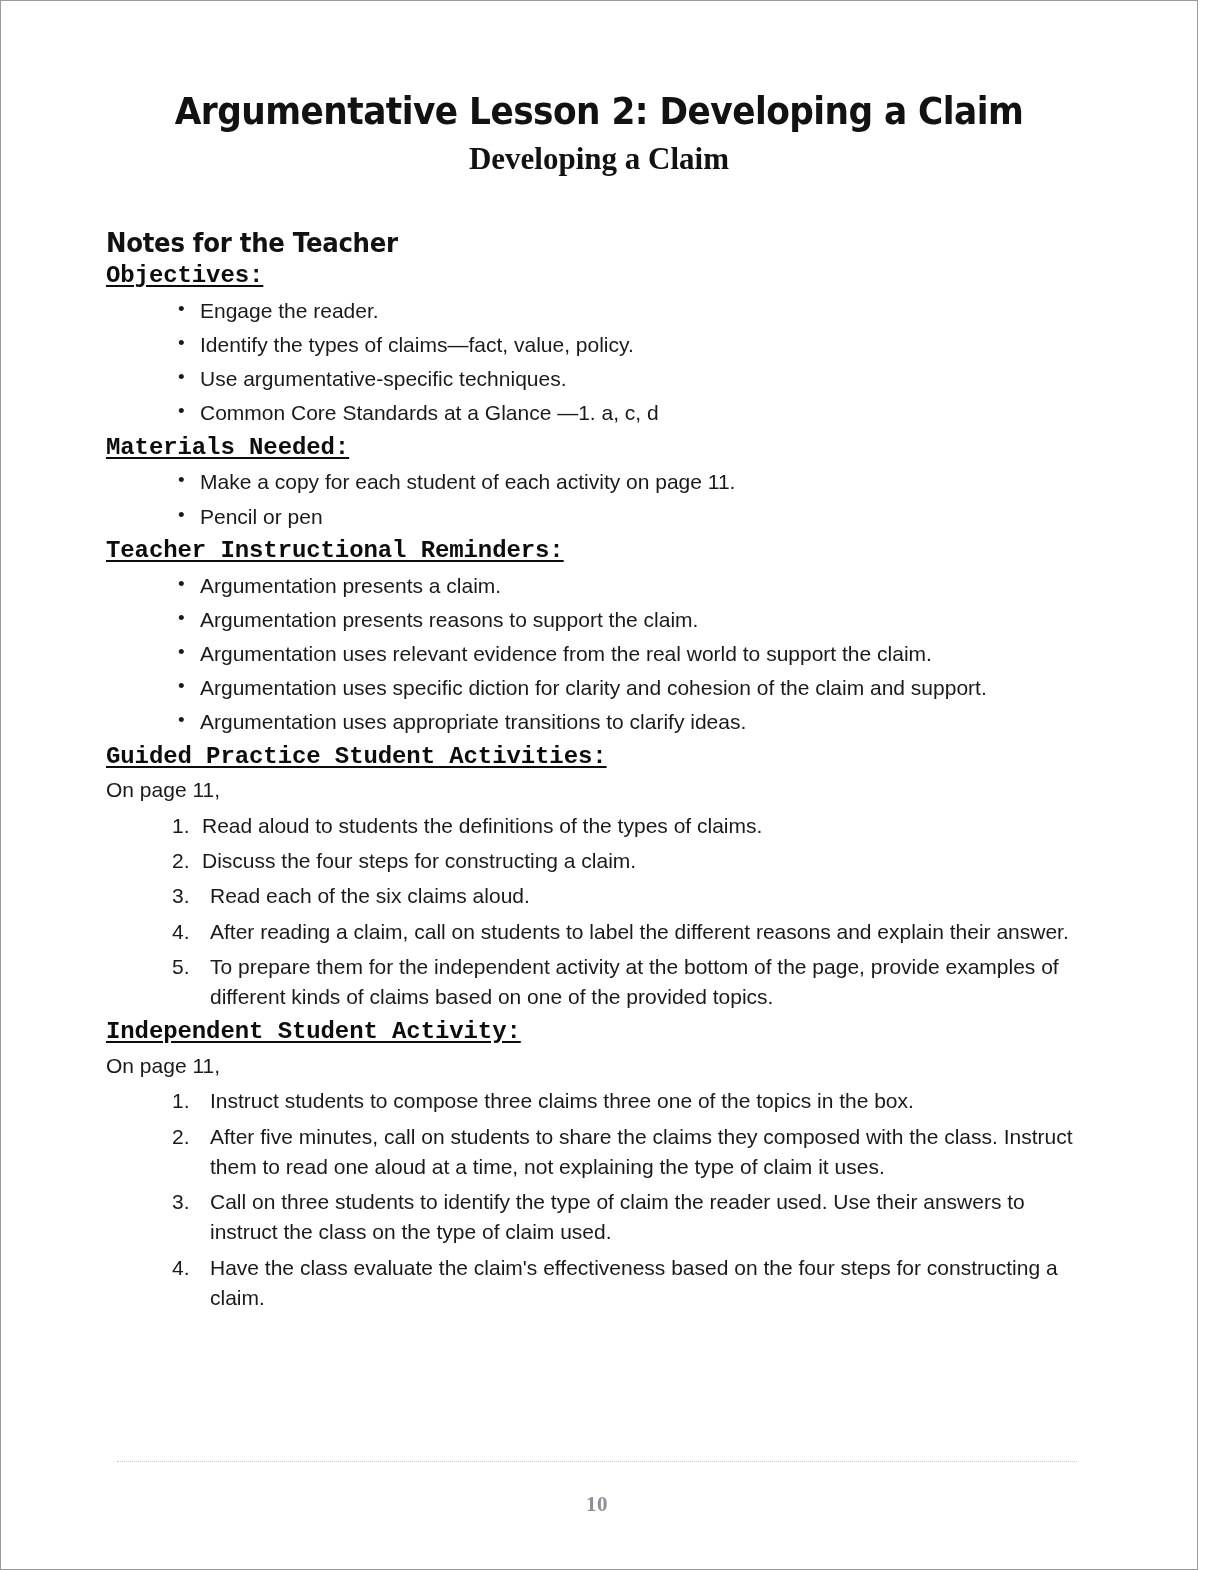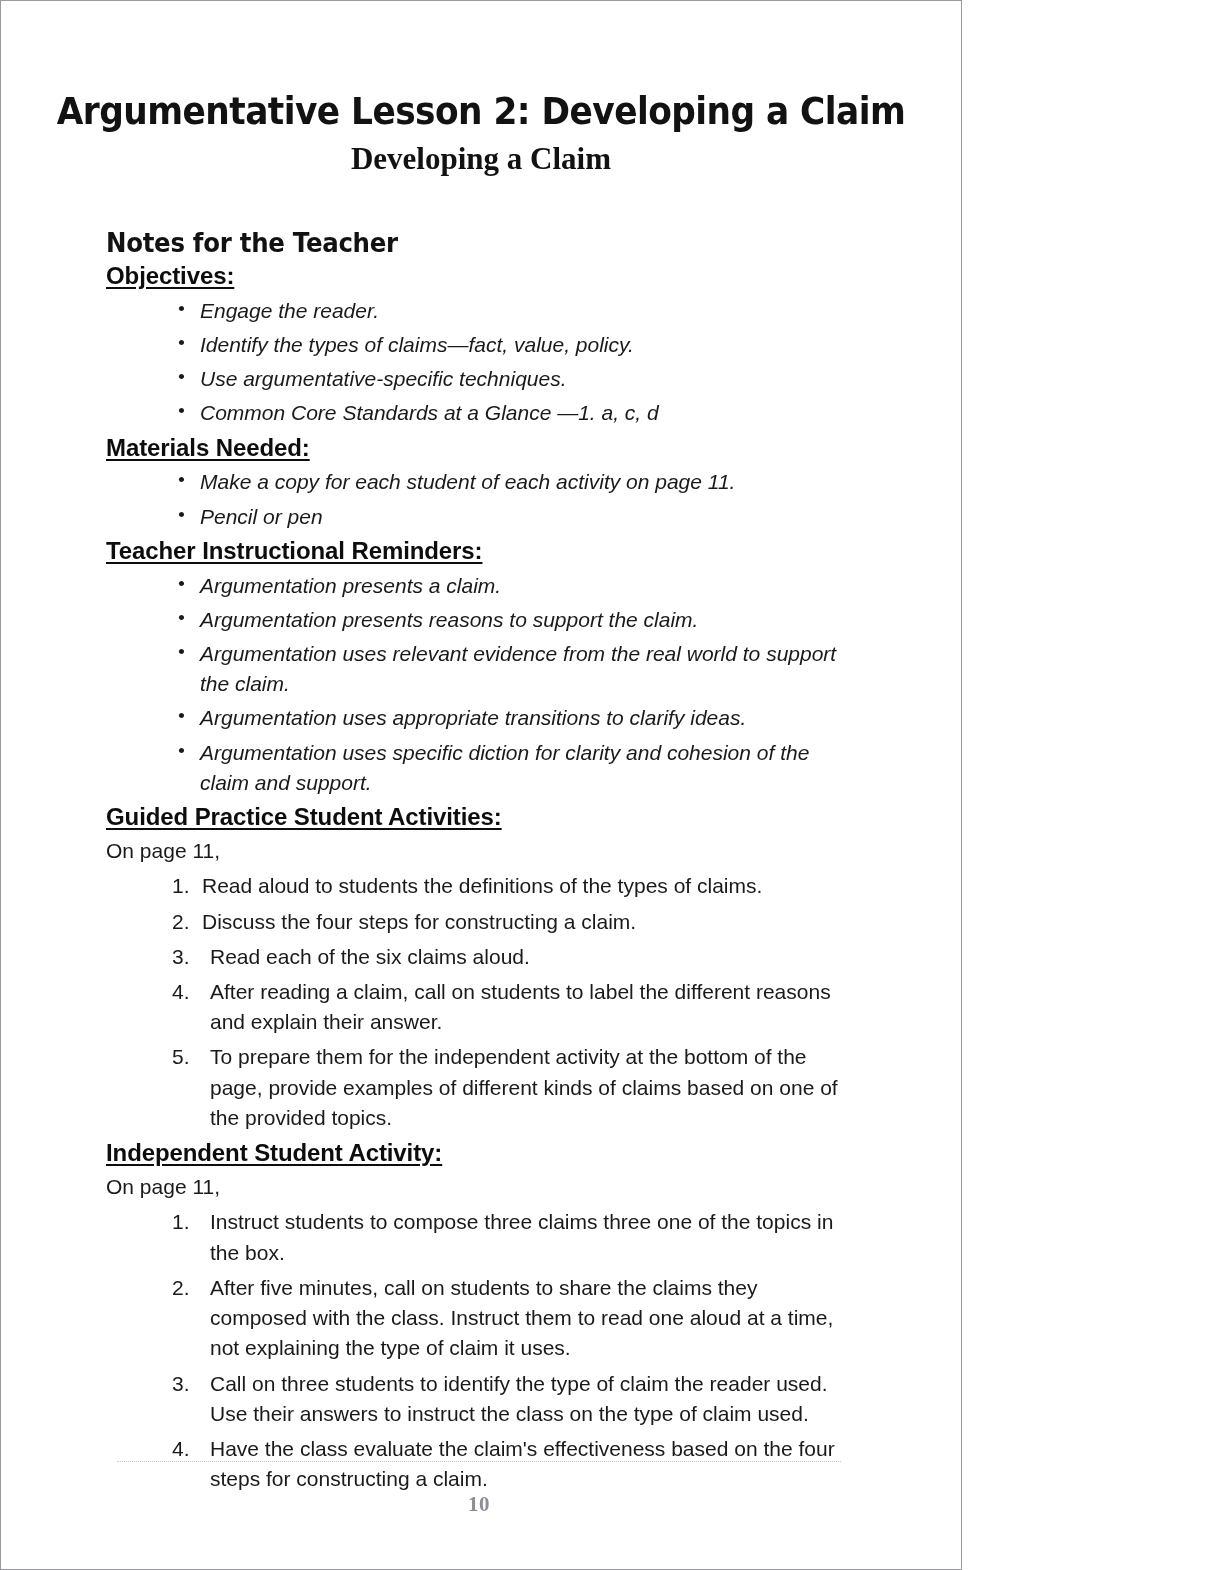--- a/index.html
+++ b/index.html
@@ -2,21 +2,21 @@
 <html><head>
 <meta charset="utf-8">
 <style>
   html, body {
     margin: 0;
     padding: 0;
     background: #ffffff;
   }
   .page {
     position: relative;
-    width: 962px;
+    width: 1198px;
     height: 1570px;
     box-sizing: border-box;
     background: #ffffff;
     border: 1px solid #9a9a9e;
     overflow: hidden;
     font-family: "Liberation Sans", sans-serif;
     color: #1a1a1a;
   }
 
   
@@ -56,21 +56,21 @@
     font-weight: bold;
     font-size: 26px;
     letter-spacing: -0.3px;
     transform: scaleX(0.94);
     transform-origin: left center;
     color: #121212;
     margin-bottom: 3px;
   }
 
   .section-heading {
-    font-family: Liberation Sans, sans-serif;
+    font-family: Liberation Mono, monospace;
     font-weight: bold;
     font-size: 24px;
     color: #0d0d0d;
     text-decoration: underline;
     text-underline-offset: 3px;
     margin: 2px 0 2px 0;
     line-height: 1.28;
     letter-spacing: -0.1px;
   }
 
@@ -86,21 +86,20 @@
     margin: 0 0 0 0;
     padding: 0;
   }
   ul.bullets > li {
     position: relative;
     padding-left: 94px;
     font-size: 21px;
     line-height: 1.44;
     margin: 4px 0;
     color: #1a1a1a;
-    font-style: italic;
   }
   ul.bullets > li::before {
     content: "\2022";
     position: absolute;
     left: 72px;
     top: -1px;
     font-size: 19px;
     color: #1a1a1a;
   }
 
@@ -175,22 +174,22 @@
     <ul class="bullets">
       <li>Make a copy for each student of each activity on page 11.</li>
       <li>Pencil or pen</li>
     </ul>
 
     <div class="section-heading">Teacher Instructional Reminders:</div>
     <ul class="bullets">
       <li>Argumentation presents a claim.</li>
       <li>Argumentation presents reasons to support the claim.</li>
       <li>Argumentation uses relevant evidence from the real world to support the claim.</li>
+      <li>Argumentation uses specific diction for clarity and cohesion of the claim and support.</li>
       <li>Argumentation uses appropriate transitions to clarify ideas.</li>
-      <li>Argumentation uses specific diction for clarity and cohesion of the claim and support.</li>
     </ul>
 
     <div class="section-heading">Guided Practice Student Activities:</div>
     <div class="plain-line">On page 11,</div>
     <ol class="numbers">
       <li><span class="num">1.</span><span>Read aloud to students the definitions of the types of claims.</span></li>
       <li><span class="num">2.</span><span>Discuss the four steps for constructing a claim.</span></li>
       <li class="wide"><span class="num">3.</span><span>Read each of the six claims aloud.</span></li>
       <li class="wide"><span class="num">4.</span><span>After reading a claim, call on students to label the different reasons and explain their answer.</span></li>
       <li class="wide"><span class="num">5.</span><span>To prepare them for the independent activity at the bottom of the page, provide examples of different kinds of claims based on one of the provided topics.</span></li>

